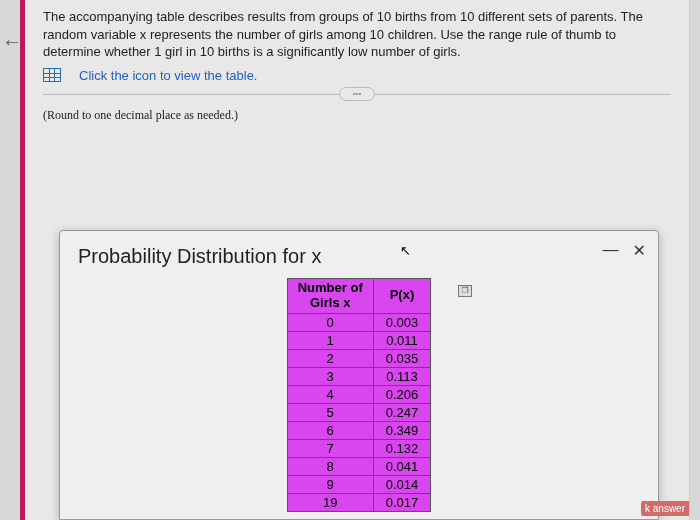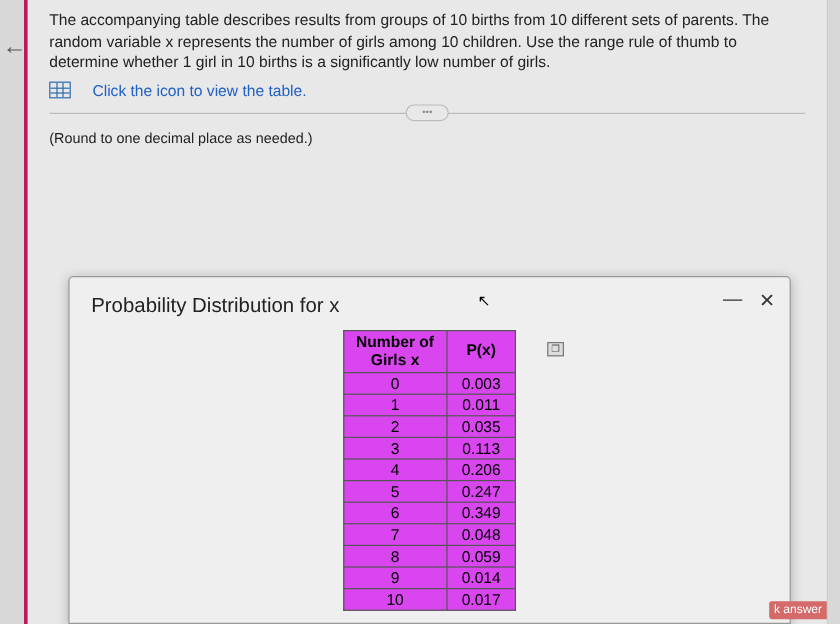--- a/index.html
+++ b/index.html
@@ -11,21 +11,21 @@
     overflow: hidden;
     position: relative;
   }
   .page {
     position: absolute;
     left: 20px;
     top: 0;
     right: 10px;
     bottom: 0;
     background: #e8e8e8;
-    border-left: 3px solid #be185d;
+    border-left: 5px solid #be185d;
     border-right: 1px solid #ccc;
   }
   .back-arrow {
     position: absolute;
     left: 2px;
     top: 28px;
     font-size: 20px;
     color: #555;
     cursor: pointer;
   }
@@ -73,21 +73,21 @@
   .answer-line { margin-bottom: 2px; }
   .answer-input {
     width: 24px;
     height: 16px;
     border: 1px solid #555;
     background: #fff;
     font-size: 12px;
     text-align: center;
     vertical-align: middle;
   }
-  .hint { font-size: 12px; }
+  .hint { font-size: 12px; font-family: Liberation Serif, serif; }
   .modal {
     position: absolute;
     left: 34px;
     right: 30px;
     top: 230px;
     bottom: 0;
     background: #efefef;
     border: 1px solid #999;
     border-radius: 4px 4px 0 0;
     box-shadow: 0 2px 10px rgba(0,0,0,0.25);
@@ -96,21 +96,21 @@
   .modal-controls {
     position: absolute;
     right: 12px;
     top: 10px;
     display: flex;
     gap: 14px;
     font-size: 16px;
     color: #333;
   }
   .modal-controls span { cursor: pointer; }
-  .modal-title { font-size: 17px; color: #222; margin-bottom: 10px; }
+  .modal-title { font-size: 20px; color: #222; margin-bottom: 10px; }
   .cursor-arrow {
     position: absolute;
     left: 340px;
     top: 12px;
     font-size: 13px;
     color: #000;
   }
   .data-table {
     margin: 6px auto 16px;
     border-collapse: collapse;
@@ -213,32 +213,32 @@
           <tr>
             <td>5</td>
             <td>0.247</td>
           </tr>
           <tr>
             <td>6</td>
             <td>0.349</td>
           </tr>
           <tr>
             <td>7</td>
-            <td>0.048</td>
+            <td>0.132</td>
           </tr>
           <tr>
             <td>8</td>
-            <td>0.059</td>
+            <td>0.041</td>
           </tr>
           <tr>
             <td>9</td>
             <td>0.014</td>
           </tr>
           <tr>
-            <td>10</td>
+            <td>19</td>
             <td>0.017</td>
           </tr>
         </tbody>
     </table>
   </div>
 
   <div class="badge">k answer</div>
 </div>
 
 </body></html>

